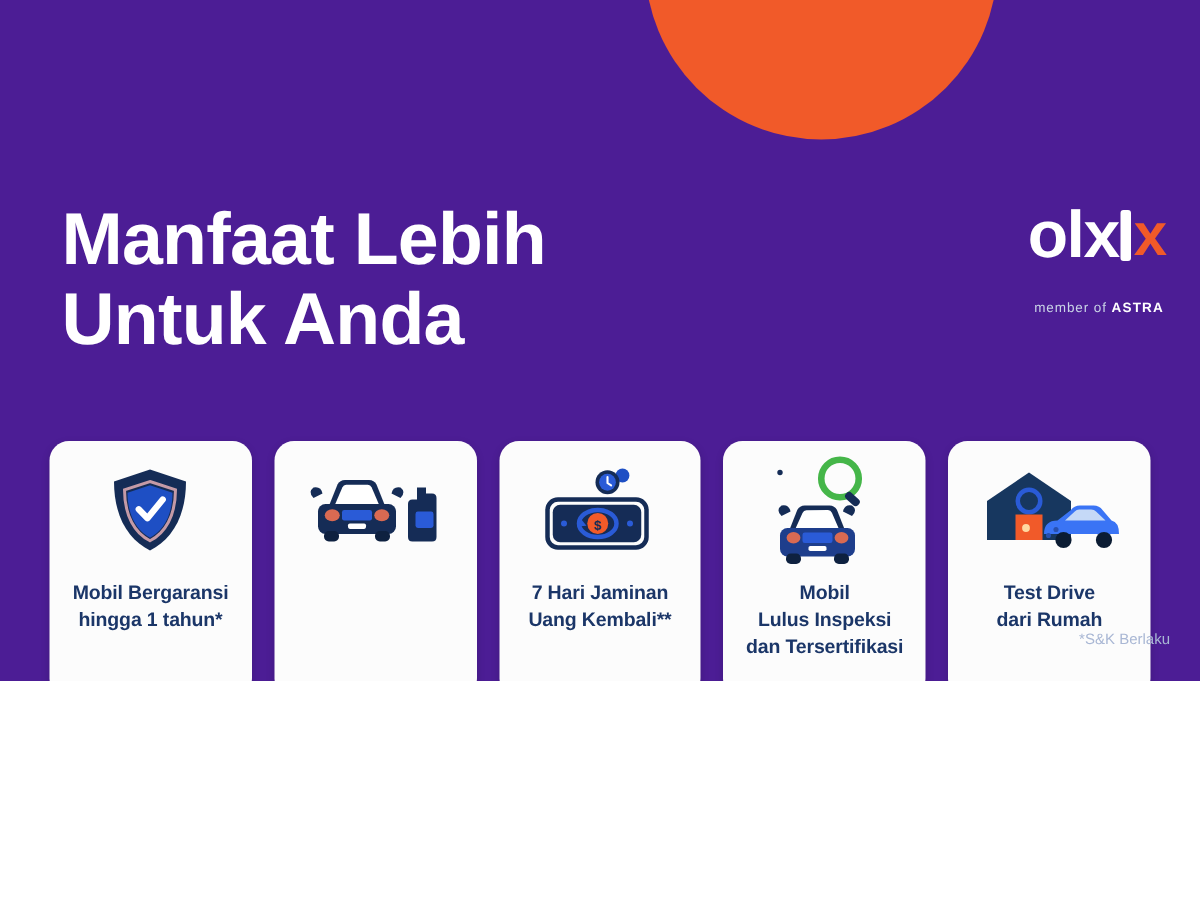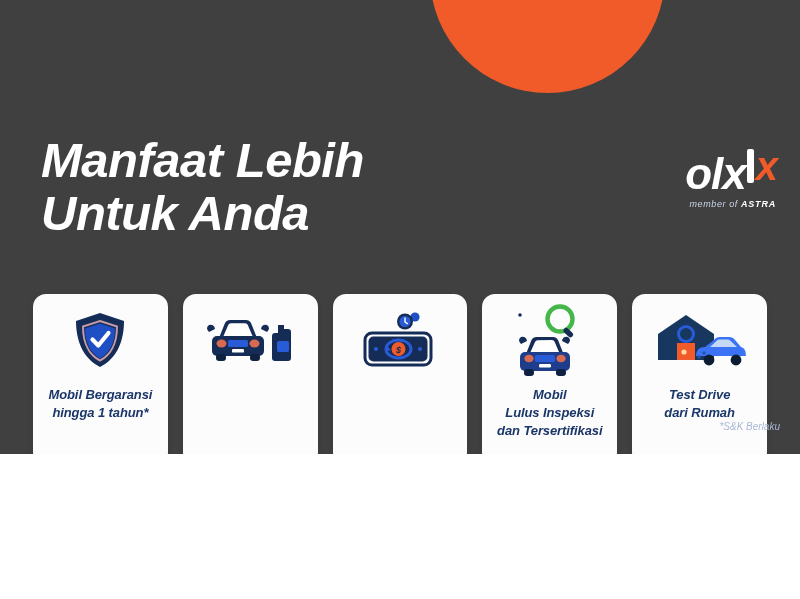--- a/index.html
+++ b/index.html
@@ -9,23 +9,22 @@
   body {
     width: 800px;
     height: 599px;
     overflow: hidden;
     font-family: "Liberation Sans", sans-serif;
   }
   #poster {
     position: relative;
     width: 800px;
     height: 454px;
-    background: #404040;
+    background: #4c1d95;
     overflow: hidden;
-    font-style: italic;
   }
   
   .deco-orange-circle {
     position: absolute;
     left: 430px;
     top: -142px;
     width: 235px;
     height: 235px;
     border-radius: 50%;
     background: #F15A29;
@@ -65,38 +64,38 @@
   .logo-wordmark {
     display: flex;
     align-items: center;
     justify-content: flex-end;
     color: #FFFFFF;
     font-size: 44px;
     font-weight: bold;
     letter-spacing: -2px;
     line-height: 1;
   }
-  .logo-olx { letter-spacing: -1px; margin-top: 17px; }
+  .logo-olx { letter-spacing: -1px; }
   .logo-bar {
     display: inline-block;
     width: 7px;
     height: 34px;
     background: #FFFFFF;
     border-radius: 2px;
     margin: 0 1px 0 1px;
   }
   .logo-x {
     color: #F15A29;
     font-size: 40px;
     font-weight: bold;
     margin: 0 0px 0 1px;
   }
   .logo-mobbi { color: #FFFFFF; }
   .logo-tagline {
-    margin-top: 3px;
+    margin-top: 21px;
     color: #C9D3E6;
     font-size: 9px;
     letter-spacing: 0.6px;
   }
   .logo-tagline b { color: #FFFFFF; letter-spacing: 0.8px; }
 
   
   .cards {
     position: absolute;
     left: 33px;
@@ -223,20 +222,22 @@
           <rect x="11.5" y="27.5" width="59" height="25" rx="5" fill="#152C56"></rect>
           <circle cx="19" cy="40" r="2" fill="#2A5BD7"></circle>
           <circle cx="63" cy="40" r="2" fill="#2A5BD7"></circle>
 
           <path d="M29 40 a12.5 9 0 1 1 25 0 a12.5 9 0 1 1 -25 0" fill="none" stroke="#2A5BD7" stroke-width="3"></path>
           <path d="M29.5 36 L28 42 L34 41.5 Z" fill="#2A5BD7"></path>
           <circle cx="41.5" cy="40" r="7" fill="#F15A29"></circle>
           <text x="41.5" y="44" font-family="Liberation Sans, sans-serif" font-size="9" font-weight="bold" fill="#152C56" text-anchor="middle">$</text>
         </svg>
       </div>
+      <div class="card-label">7 Hari Jaminan
+Uang Kembali**</div>
     </div>
 
     <div class="card">
       <div class="card-icon">
         <svg width="80" height="76" viewBox="0 0 80 76">
 
           <circle cx="10" cy="13" r="1.8" fill="#152C56"></circle>
 
           <circle cx="50" cy="17" r="12.5" fill="none" stroke="#45B649" stroke-width="4.4"></circle>
           <rect x="56" y="25" width="11" height="5.4" rx="2.4" fill="#152C56" transform="rotate(42 56 25)"></rect>

